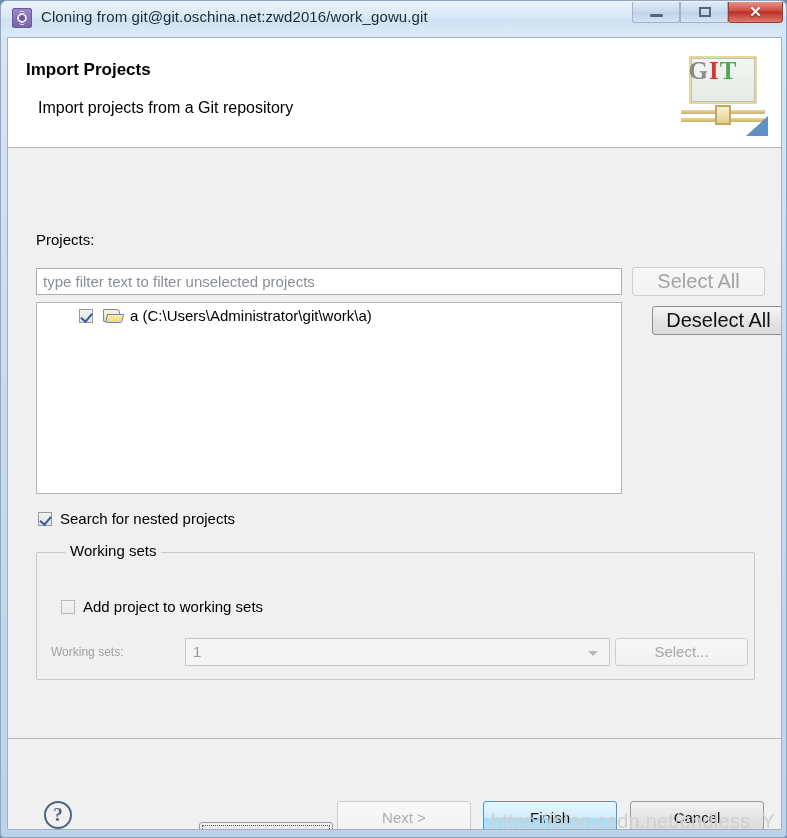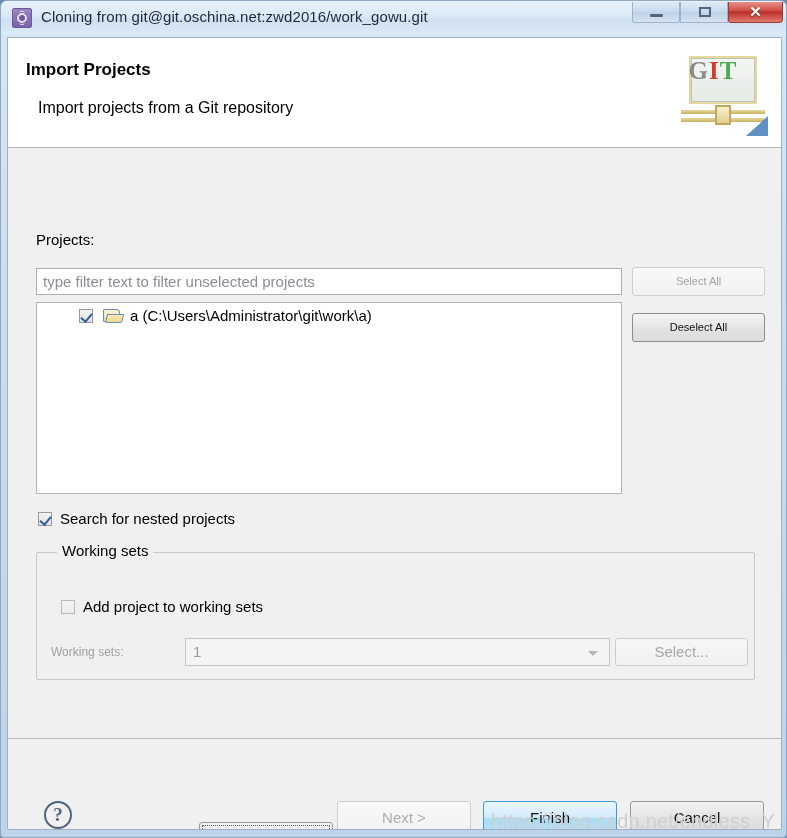--- a/index.html
+++ b/index.html
@@ -323,21 +323,21 @@
   #working-group {
     position: absolute;
     left: 28px; top: 404px;
     width: 719px; height: 128px;
     box-sizing: border-box;
     border: 1px solid #c8c8c8;
     border-radius: 2px;
   }
   #working-legend {
     position: absolute;
-    left: 20px; top: -11px;
+    left: 28px; top: -11px;
     background: #f0f0f0;
     padding: 0 5px;
     font-size: 15px;
     color: #000;
   }
   #add-ws-row {
     position: absolute;
     left: 24px; top: 45px;
     display: flex;
     align-items: center;
@@ -386,35 +386,36 @@
     line-height: 26px;
   }
 
   
   .side-btn {
     position: absolute;
     left: 624px;
     width: 133px; height: 29px;
     box-sizing: border-box;
     border-radius: 3px;
-    font-size: 11px;
+    font-size: 20px;
     text-align: center;
     line-height: 27px;
   }
   #select-all-btn {
     top: 119px;
     background: linear-gradient(180deg, #f8f8f8 0%, #f2f2f2 100%);
     border: 1px solid #cfcfcf;
     color: #a3a3a3;
   }
   #deselect-all-btn {
-    top: 165px;
+    top: 158px;
     background: linear-gradient(180deg, #f5f5f5 0%, #e3e3e3 55%, #dcdcdc 100%);
     border: 1px solid #8d8d8d;
     color: #111;
+    margin-left: 20px;
   }
 
   
   #footer-sep {
     position: absolute;
     left: 0; top: 700px;
     width: 773px; height: 1px;
     background: #b9b9b9;
   }
   #help-icon {

